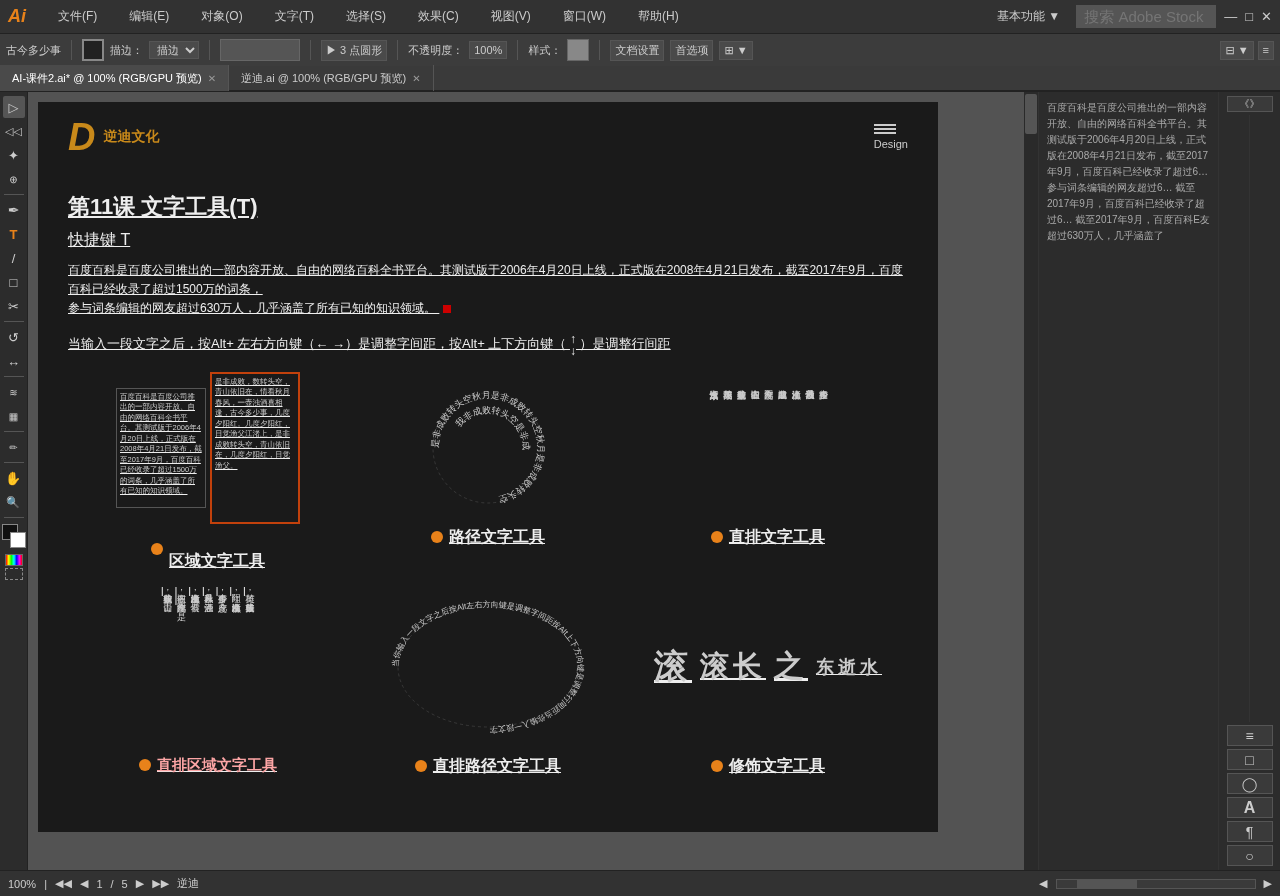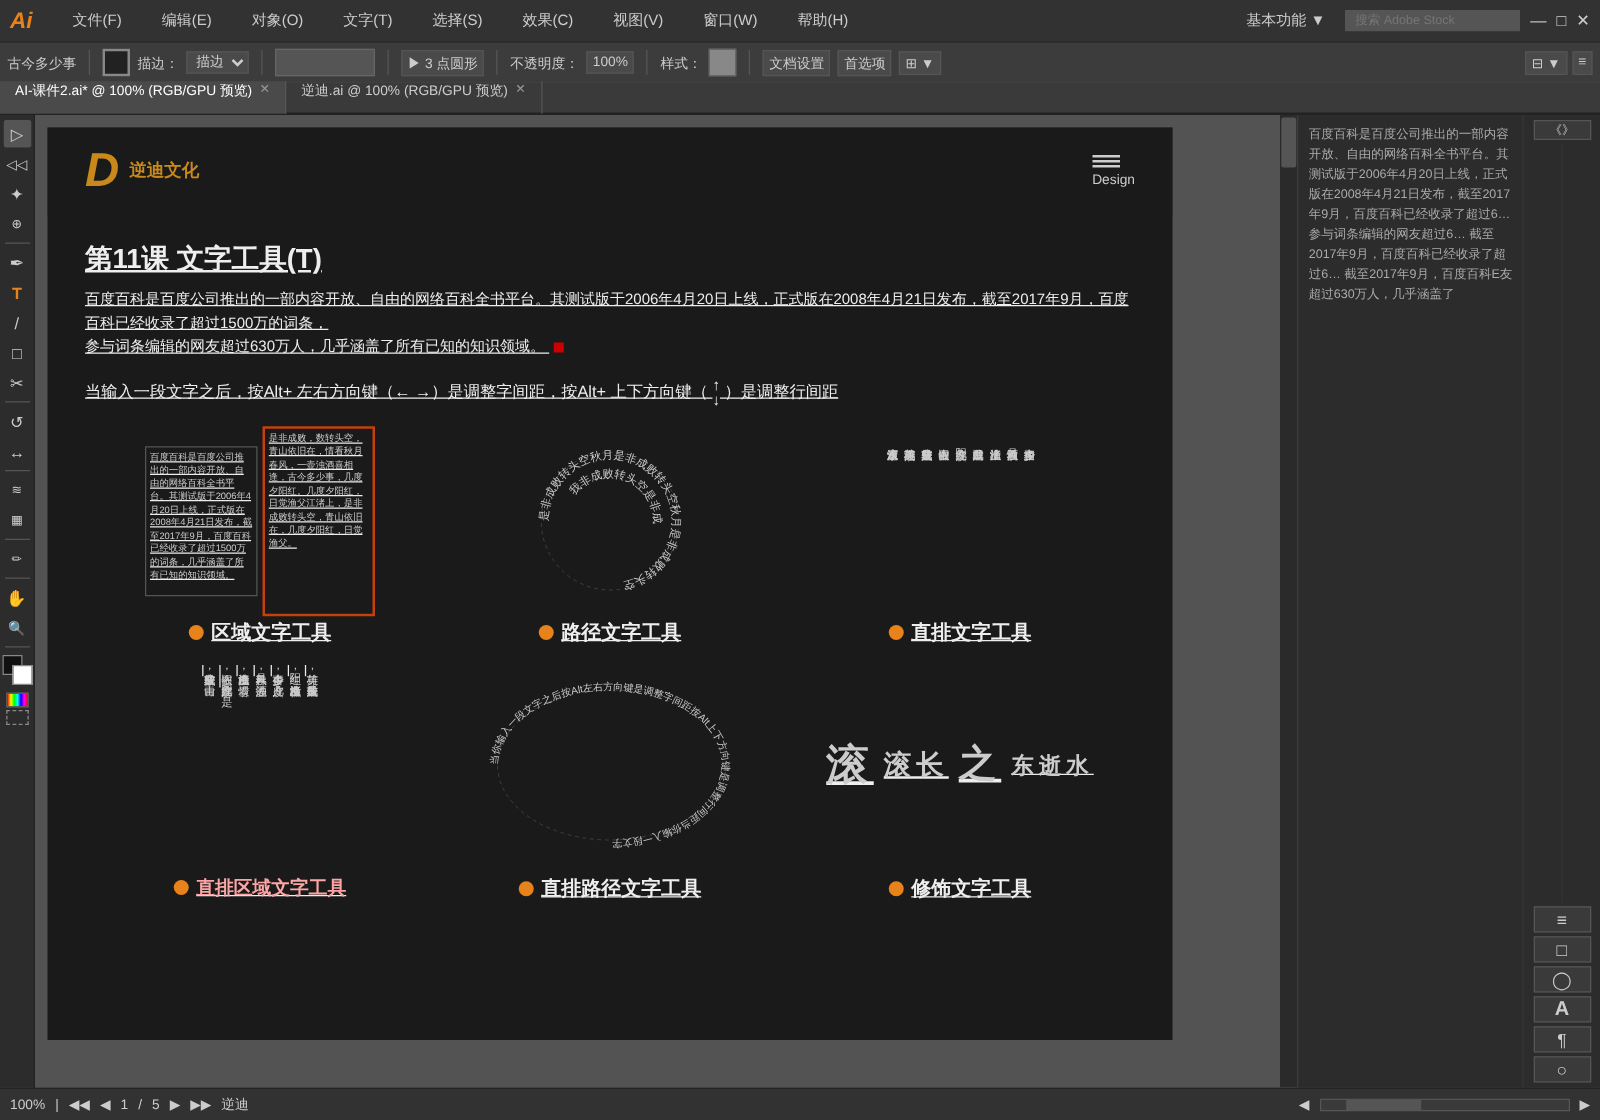--- a/index.html
+++ b/index.html
@@ -6,38 +6,38 @@
     body { width: 1280px; height: 896px; overflow: hidden; background: #535353; font-family: 'Arial', sans-serif; position: relative; }
 
     
     #menu-bar {
       width: 100%; height: 33px; background: #323232; display: flex; align-items: center;
       padding: 0 8px; gap: 16px; position: relative; z-index: 100;
     }
     .menu-logo { color: #e8821a; font-weight: bold; font-size: 18px; margin-right: 8px; font-style: italic; }
     .menu-item { color: #ccc; font-size: 12px; padding: 4px 8px; cursor: pointer; white-space: nowrap; }
     .menu-right { margin-left: auto; display: flex; align-items: center; gap: 8px; }
-    .menu-search { background: #555; border: none; color: #ccc; padding: 3px 8px; font-size: 10px; width: 140px; }
+    .menu-search { background: #555; border: none; color: #ccc; padding: 3px 8px; font-size: 15px; width: 140px; }
 
     
     #toolbar {
       width: 100%; height: 33px; background: #3c3c3c; display: flex; align-items: center;
       padding: 0 6px; gap: 6px; border-top: 1px solid #222;
     }
     .toolbar-item { color: #ccc; font-size: 11px; padding: 2px 4px; background: #4a4a4a; border: 1px solid #555; cursor: pointer; white-space: nowrap; }
     .toolbar-select { background: #4a4a4a; color: #ccc; border: 1px solid #555; font-size: 11px; padding: 1px 3px; }
     .toolbar-label { color: #ccc; font-size: 11px; }
     .toolbar-sep { width: 1px; height: 20px; background: #555; margin: 0 4px; }
 
     
     #tab-bar {
       width: 100%; height: 26px; background: #3a3a3a; display: flex; align-items: center;
       border-bottom: 2px solid #222;
     }
-    .tab { height: 26px; padding: 0 12px; display: flex; font-size: 11px; color: #ccc; cursor: pointer; border-right: 1px solid #555; gap: 6px; }
+    .tab { height: 26px; padding: 0 12px; display: flex; align-items: center; font-size: 11px; color: #ccc; cursor: pointer; border-right: 1px solid #555; gap: 6px; }
     .tab.active { background: #4a4a4a; color: #fff; }
     .tab-close { font-size: 10px; color: #999; cursor: pointer; }
 
     
     #main-layout { display: flex; width: 100%; height: calc(896px - 33px - 33px - 26px - 26px); }
 
     
     #left-toolbox {
       width: 28px; background: #2c2c2c; display: flex; flex-direction: column; align-items: center;
       padding: 4px 0; gap: 2px; border-right: 1px solid #222;
@@ -200,20 +200,21 @@
         <div style="display:flex;flex-direction:column;gap:2px;">
           <div style="width:22px;height:2px;background:#ccc;"></div>
           <div style="width:22px;height:2px;background:#ccc;"></div>
           <div style="width:22px;height:2px;background:#ccc;"></div>
           <div style="font-size:11px;color:#ccc;margin-top:2px;">Design</div>
         </div>
       </div>
 
       <div class="doc-content">
         <div class="doc-title">第11课   文字工具(T)</div>
+        <div class="doc-shortcut">快捷键 T</div>
         <div class="doc-body-text">
           百度百科是百度公司推出的一部内容开放、自由的网络百科全书平台。其测试版于2006年4月20日上线，正式版在2008年4月21日发布，截至2017年9月，百度百科已经收录了超过1500万的词条，<br>
           参与词条编辑的网友超过630万人，几乎涵盖了所有已知的知识领域。
           <span style="display:inline-block;width:8px;height:8px;background:#c00;margin-left:4px;vertical-align:middle;"></span>
         </div>
         <div class="doc-tip-text">
           当输入一段文字之后，按Alt+ 左右方向键（← →）是调整字间距，按Alt+ 上下方向键（
           <span style="display:inline-flex;flex-direction:column;align-items:center;font-size:12px;vertical-align:middle;line-height:1;">
             <span>↑</span>
               <span>↓</span>
@@ -227,21 +228,21 @@
             <div style="width:100%;height:150px;display:flex;align-items:center;justify-content:center;position:relative;">
               <div style="width:90px;height:120px;border:1px solid #555;overflow:hidden;display:flex;flex-direction:column;gap:0;">
                 <div style="font-size:7.5px;color:#ccc;line-height:1.4;padding:3px;">百度百科是百度公司推出的一部内容开放、自由的网络百科全书平台。其测试版于2006年4月20日上线，正式版在2008年4月21日发布，截至2017年9月，百度百科已经收录了超过1500万的词条，几乎涵盖了所有已知的知识领域。</div>
               </div>
               <div style="width:90px;height:152px;border:2px solid #c2410c;overflow:hidden;margin-left:4px;">
                 <div style="font-size:7.5px;color:#ccc;line-height:1.4;padding:3px;">是非成败，数转头空，青山依旧在，情看秋月春风，一壶浊酒喜相逢，古今多少事，几度夕阳红。几度夕阳红，日觉渔父江渚上，是非成败转头空，青山依旧在，几度夕阳红，日觉渔父。</div>
               </div>
             </div>
             <div style="display:flex;align-items:center;gap:6px;margin-top:4px;">
               <div style="width:12px;height:12px;background:#e8821a;border-radius:50%;"></div>
-              <span style="font-size:16px;font-weight:bold;color:#eee;">区域文字工具</span>
+              <span style="font-size:16px;font-weight:bold;color:#eee;margin-top:24px;">区域文字工具</span>
             </div>
           </div>
 
           <div style="flex:1;display:flex;flex-direction:column;align-items:center;">
             <div style="width:100%;height:150px;display:flex;align-items:center;justify-content:center;">
               <div style="width:130px;height:130px;position:relative;">
                 
                 <svg width="130" height="130">
                   <circle cx="65" cy="65" r="55" fill="none" stroke="#555" stroke-width="0.5" stroke-dasharray="3,3"></circle>
                   <path id="circlePath1" d="M 65,65 m -50,0 a 50,50 0 1,1 100,0 a 50,50 0 1,1 -100,0" fill="none"></path>
@@ -316,21 +317,21 @@
             <div style="display:flex;align-items:center;gap:6px;margin-top:4px;">
               <div style="width:12px;height:12px;background:#e8821a;border-radius:50%;"></div>
               <span style="font-size:16px;font-weight:bold;color:#eee;">直排路径文字工具</span>
             </div>
           </div>
 
           <div style="flex:1;display:flex;flex-direction:column;align-items:center;">
             <div style="width:100%;height:170px;display:flex;align-items:center;justify-content:center;">
               <div style="font-size:28px;color:#ccc;font-weight:bold;letter-spacing:4px;display:flex;align-items:center;gap:8px;">
                 <span style="font-size:34px;font-weight:900;">滚</span>
-                <span style="font-size:22px;">滚长</span>
+                <span style="font-size:29px;">滚长</span>
                 <span style="font-size:30px;font-weight:900;">之</span>
                 <span style="font-size:18px;">东逝水</span>
               </div>
             </div>
             <div style="display:flex;align-items:center;gap:6px;margin-top:4px;">
               <div style="width:12px;height:12px;background:#e8821a;border-radius:50%;"></div>
               <span style="font-size:16px;font-weight:bold;color:#eee;">修饰文字工具</span>
             </div>
           </div>
         </div>

